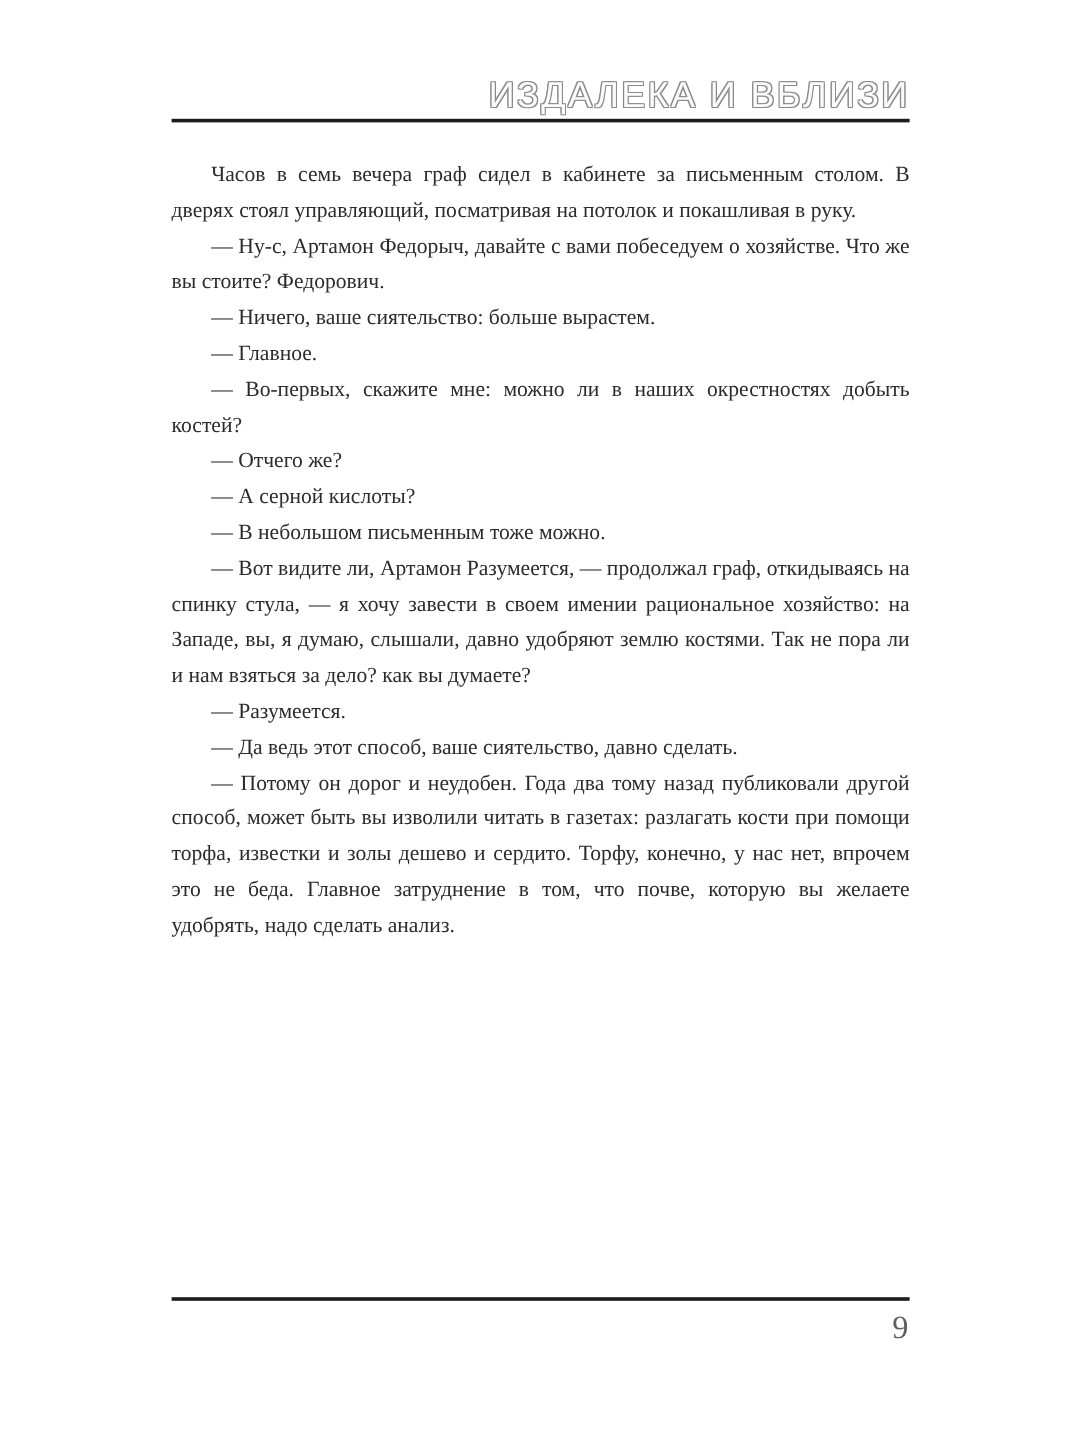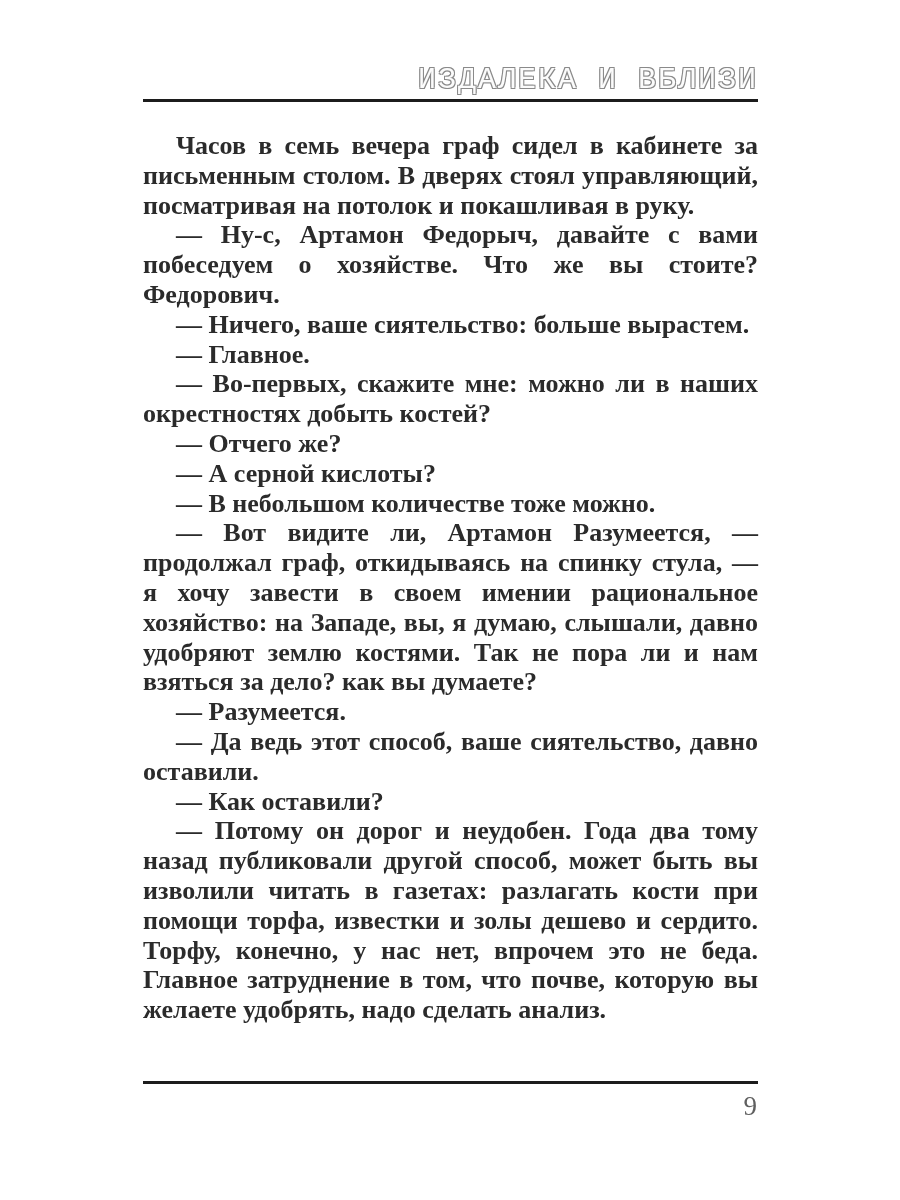--- a/index.html
+++ b/index.html
@@ -8,21 +8,21 @@
     width: 900px;
     height: 1200px;
     background: #ffffff;
     overflow: hidden;
     font-family: "Liberation Serif", serif;
   }
   .running-header {
     position: absolute;
     top: 63px;
     right: 142px;
-    font-family: Liberation Mono, monospace;
+    font-family: Liberation Sans, sans-serif;
     font-size: 30px;
     font-weight: normal;
     letter-spacing: 2px;
     color: #fbfbfb;
     text-shadow:
       -1px -1px 0 #8a8a8a,
        1px -1px 0 #8a8a8a,
       -1px  1px 0 #8a8a8a,
        1px  1px 0 #8a8a8a;
     white-space: nowrap;
@@ -34,26 +34,25 @@
     height: 3px;
     background: #1c1c1c;
   }
   .rule-top { top: 99px; }
   .rule-bottom { top: 1081px; }
   .body-text {
     position: absolute;
     left: 143px;
     top: 131px;
     width: 615px;
-    font-size: 26px;
+    font-size: 18px;
     line-height: 29.8px;
     color: #2b2b2b;
     text-align: justify;
     hyphens: auto;
-    font-weight: bold;
     -webkit-hyphens: auto;
   }
   .body-text p {
     margin: 0;
     padding: 0;
     text-indent: 33px;
   }
   .page-number {
     position: absolute;
     top: 1091px;
@@ -72,25 +71,24 @@
   <div class="rule rule-top"></div>
 
   <main class="body-text">
     <p>Часов в семь вечера граф сидел в кабинете за письменным столом. В дверях стоял управляющий, посматривая на потолок и покашливая в руку.</p>
     <p>— Ну-с, Артамон Федорыч, давайте с вами побеседуем о хозяйстве. Что же вы стоите? Федорович.</p>
     <p>— Ничего, ваше сиятельство: больше вырастем.</p>
     <p>— Главное.</p>
     <p>— Во-первых, скажите мне: можно ли в наших окрестностях добыть костей?</p>
     <p>— Отчего же?</p>
     <p>— А серной кислоты?</p>
-    <p>— В небольшом количестве тоже можно.</p>
+    <p>— В небольшом письменным тоже можно.</p>
     <p>— Вот видите ли, Артамон Разумеется, — продолжал граф, откидываясь на спинку стула, — я хочу завести в своем имении рациональное хозяйство: на Западе, вы, я думаю, слышали, давно удобряют землю костями. Так не пора ли и нам взяться за дело? как вы думаете?</p>
     <p>— Разумеется.</p>
-    <p>— Да ведь этот способ, ваше сиятельство, давно оставили.</p>
-    <p>— Как оставили?</p>
+    <p>— Да ведь этот способ, ваше сиятельство, давно сделать.</p>
     <p>— Потому он дорог и неудобен. Года два тому назад публиковали другой способ, может быть вы изволили читать в газетах: разлагать кости при помощи торфа, известки и золы дешево и сердито. Торфу, конечно, у нас нет, впрочем это не беда. Главное затруднение в том, что почве, которую вы желаете удобрять, надо сделать анализ.</p>
   </main>
 
   <div class="rule rule-bottom"></div>
 
   <div class="page-number">9</div>
 
 </div>
 
 </body></html>

